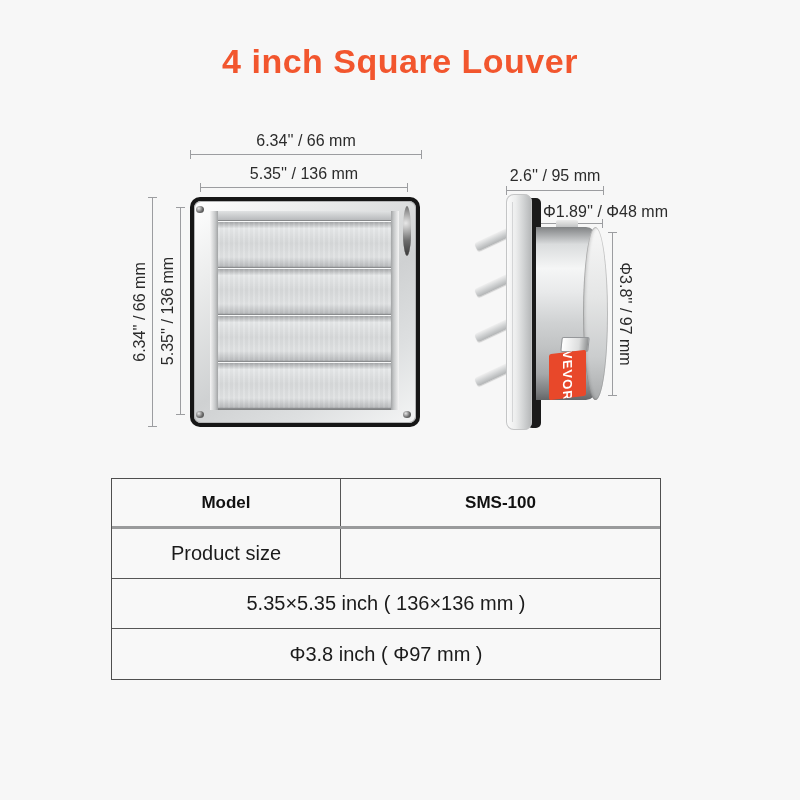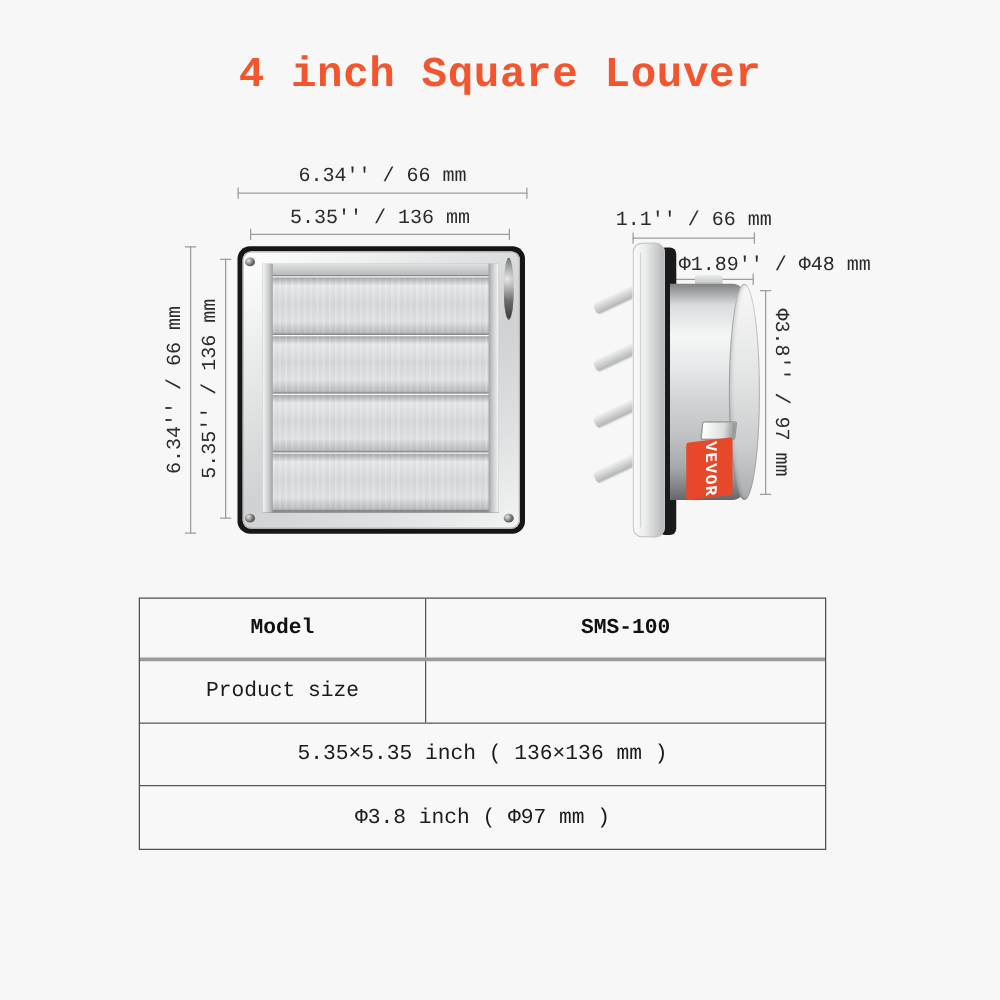--- a/index.html
+++ b/index.html
@@ -1,20 +1,20 @@
 <!DOCTYPE html>
 <html><head>
 <meta charset="utf-8">
 <style>
   * { margin:0; padding:0; box-sizing:border-box; }
   html,body { background:#f7f7f7; }
   .canvas {
     position:relative; width:800px; height:800px; margin:0 auto;
     background:#f7f7f7; overflow:hidden;
-    font-family:Liberation Mono, monospace;
+    font-family:Liberation Sans, sans-serif;
     color:#1b1b1b;
     padding-left:32px;
   }
 
   
   .page-title {
     position:absolute; left:0; right:0; top:42px;
     text-align:center; font-size:34px; font-weight:700; letter-spacing:.5px;
   }
 
@@ -141,21 +141,21 @@
   
   .spec-table {
     position:absolute; left:111px; top:478px; width:550px;
     border:1px solid #4f4f4f; background:#f8f8f8;
   }
   .tr { display:flex; height:50px; border-bottom:1px solid #565656; }
   .tr:last-child { border-bottom:none; }
   .tr.head { height:50px; border-bottom:3px solid #9a9b9c; }
   .td {
     display:flex; align-items:center; justify-content:center;
-    font-size:17px; color:#1b1b1b; text-align:center;
+    font-size:20px; color:#1b1b1b; text-align:center;
   }
   .td.c1 { width:229px; border-right:1px solid #565656; }
   .td.c2 { flex:1; }
   .tr.head .td { font-weight:700; font-size:17px; color:#111; }
 </style>
 </head>
 <body>
 
 <div class="canvas">
 
@@ -185,21 +185,21 @@
       <div class="slat-area">
         <div class="slat-top-strip"></div>
         <div class="slat"></div>
         <div class="slat"></div>
         <div class="slat"></div>
         <div class="slat"></div>
       </div>
     </div>
   </div>
 
-  <div class="dim-text ctr" id="dim-depth-text">1.1'' / 66 mm</div>
+  <div class="dim-text ctr" id="dim-depth-text">2.6'' / 95 mm</div>
   <div class="dl h" id="dim-depth-line"></div>
 
   <div class="dim-text" id="dim-duct-text">Φ1.89'' / Φ48 mm</div>
   <div class="dl h" id="dim-duct-line"></div>
 
   <div class="dl v" id="dim-od-line"></div>
   <div class="dim-text rot-cw" id="dim-od-text">Φ3.8'' / 97 mm</div>
 
   <div>
     <div class="fin f1"></div>

